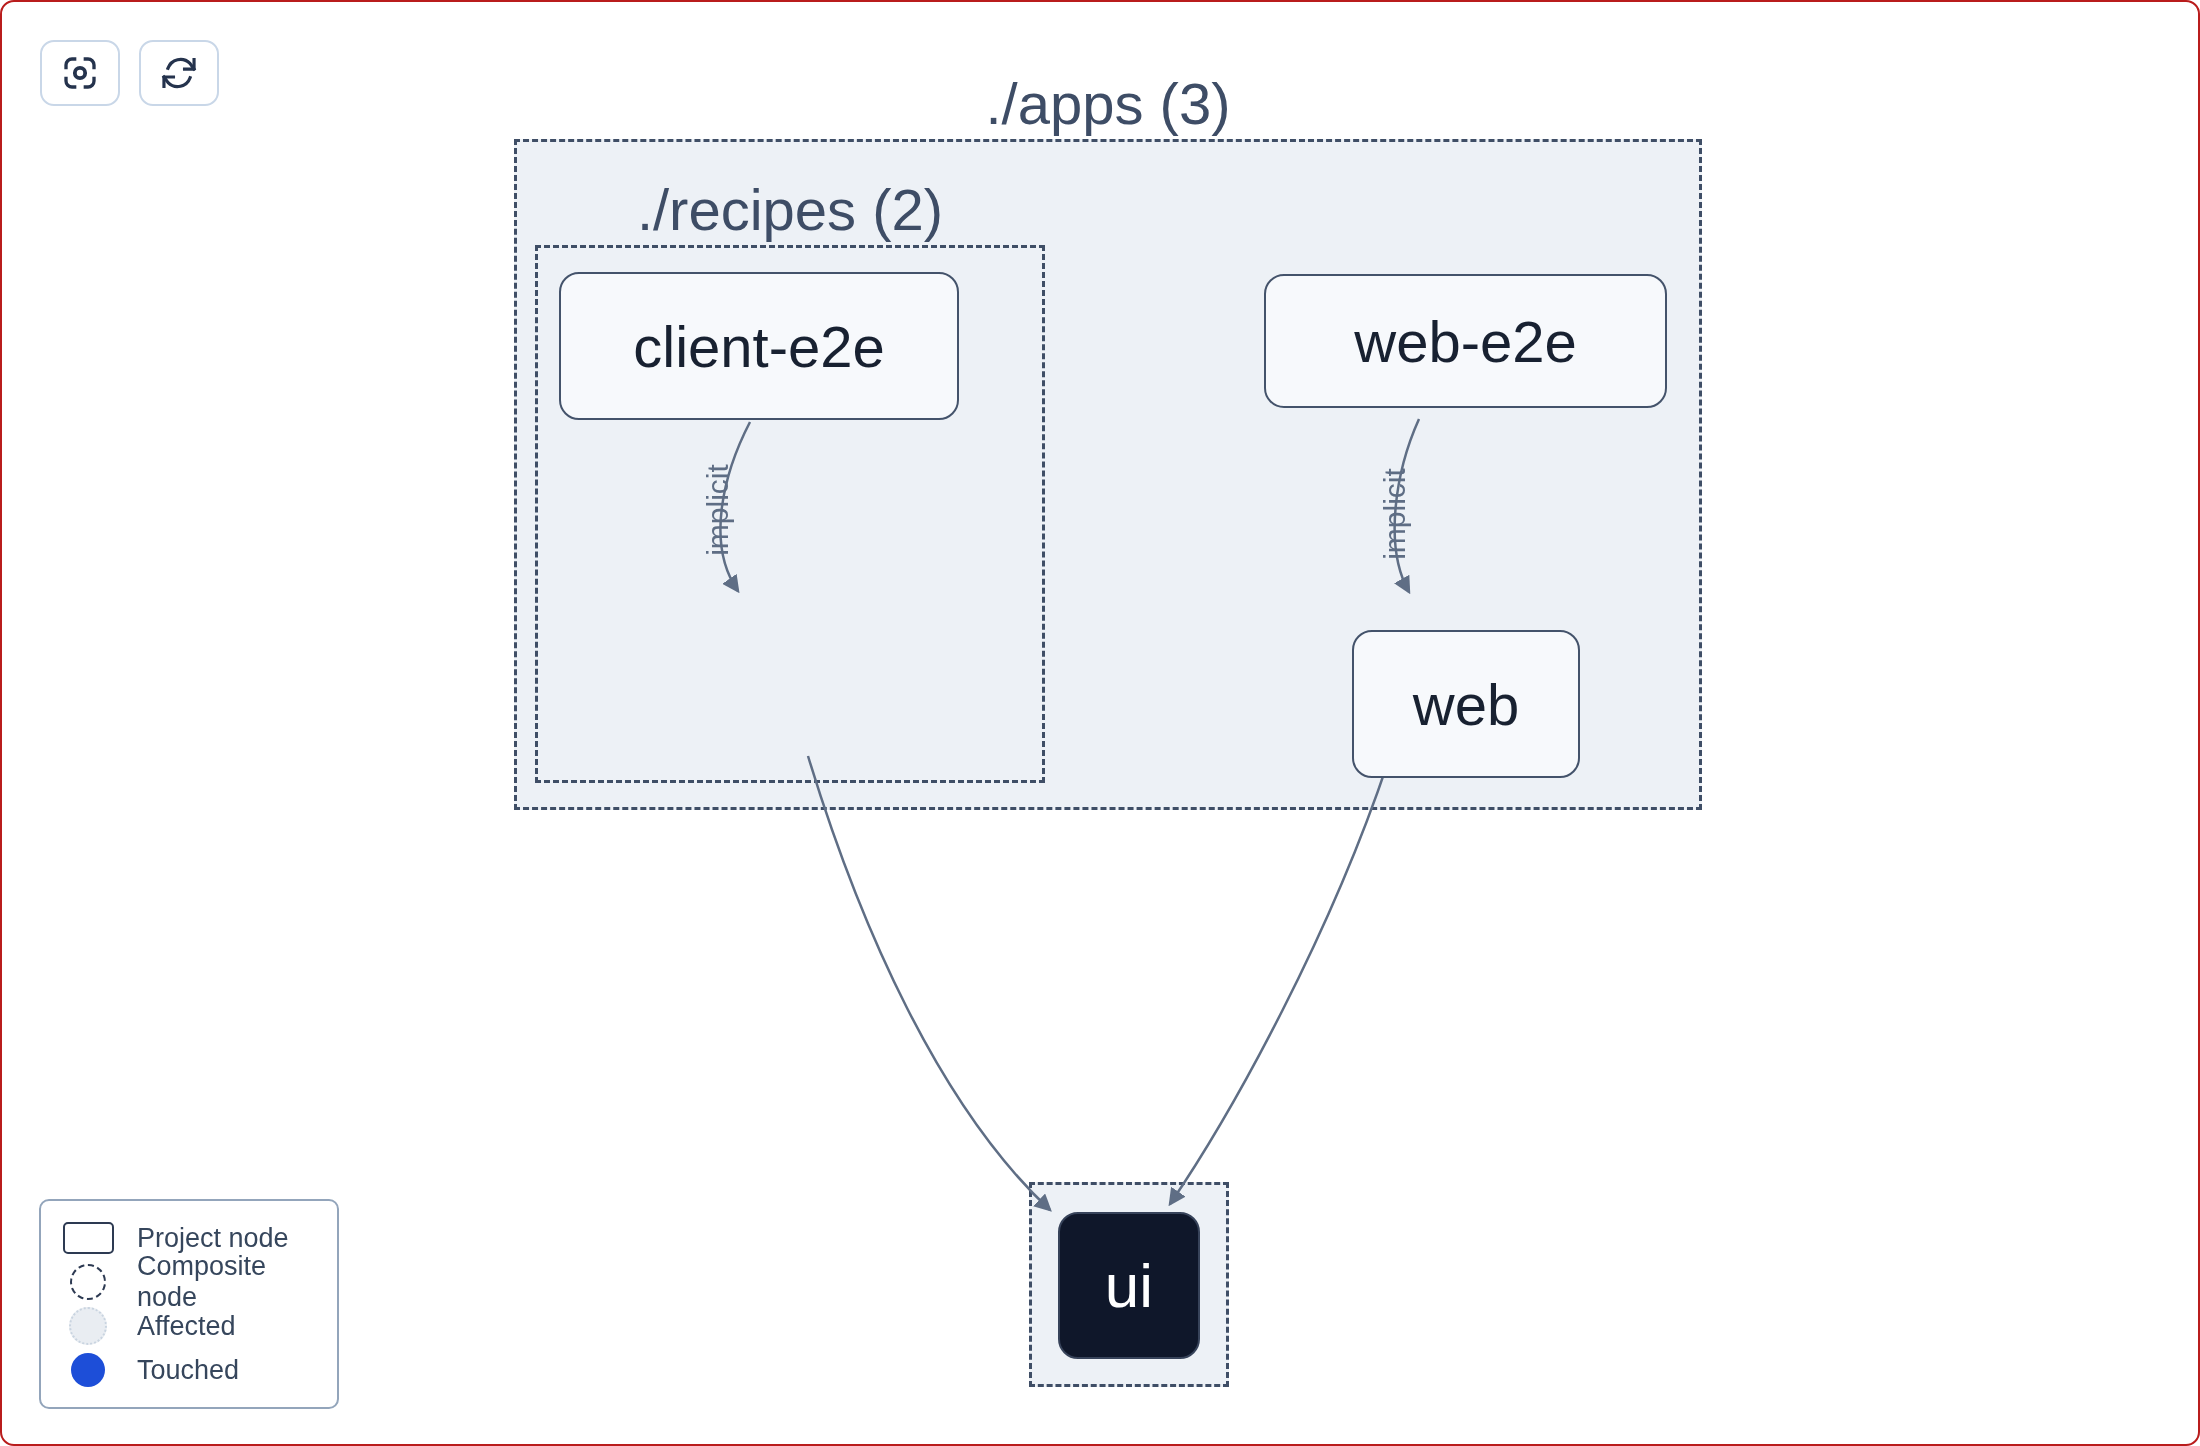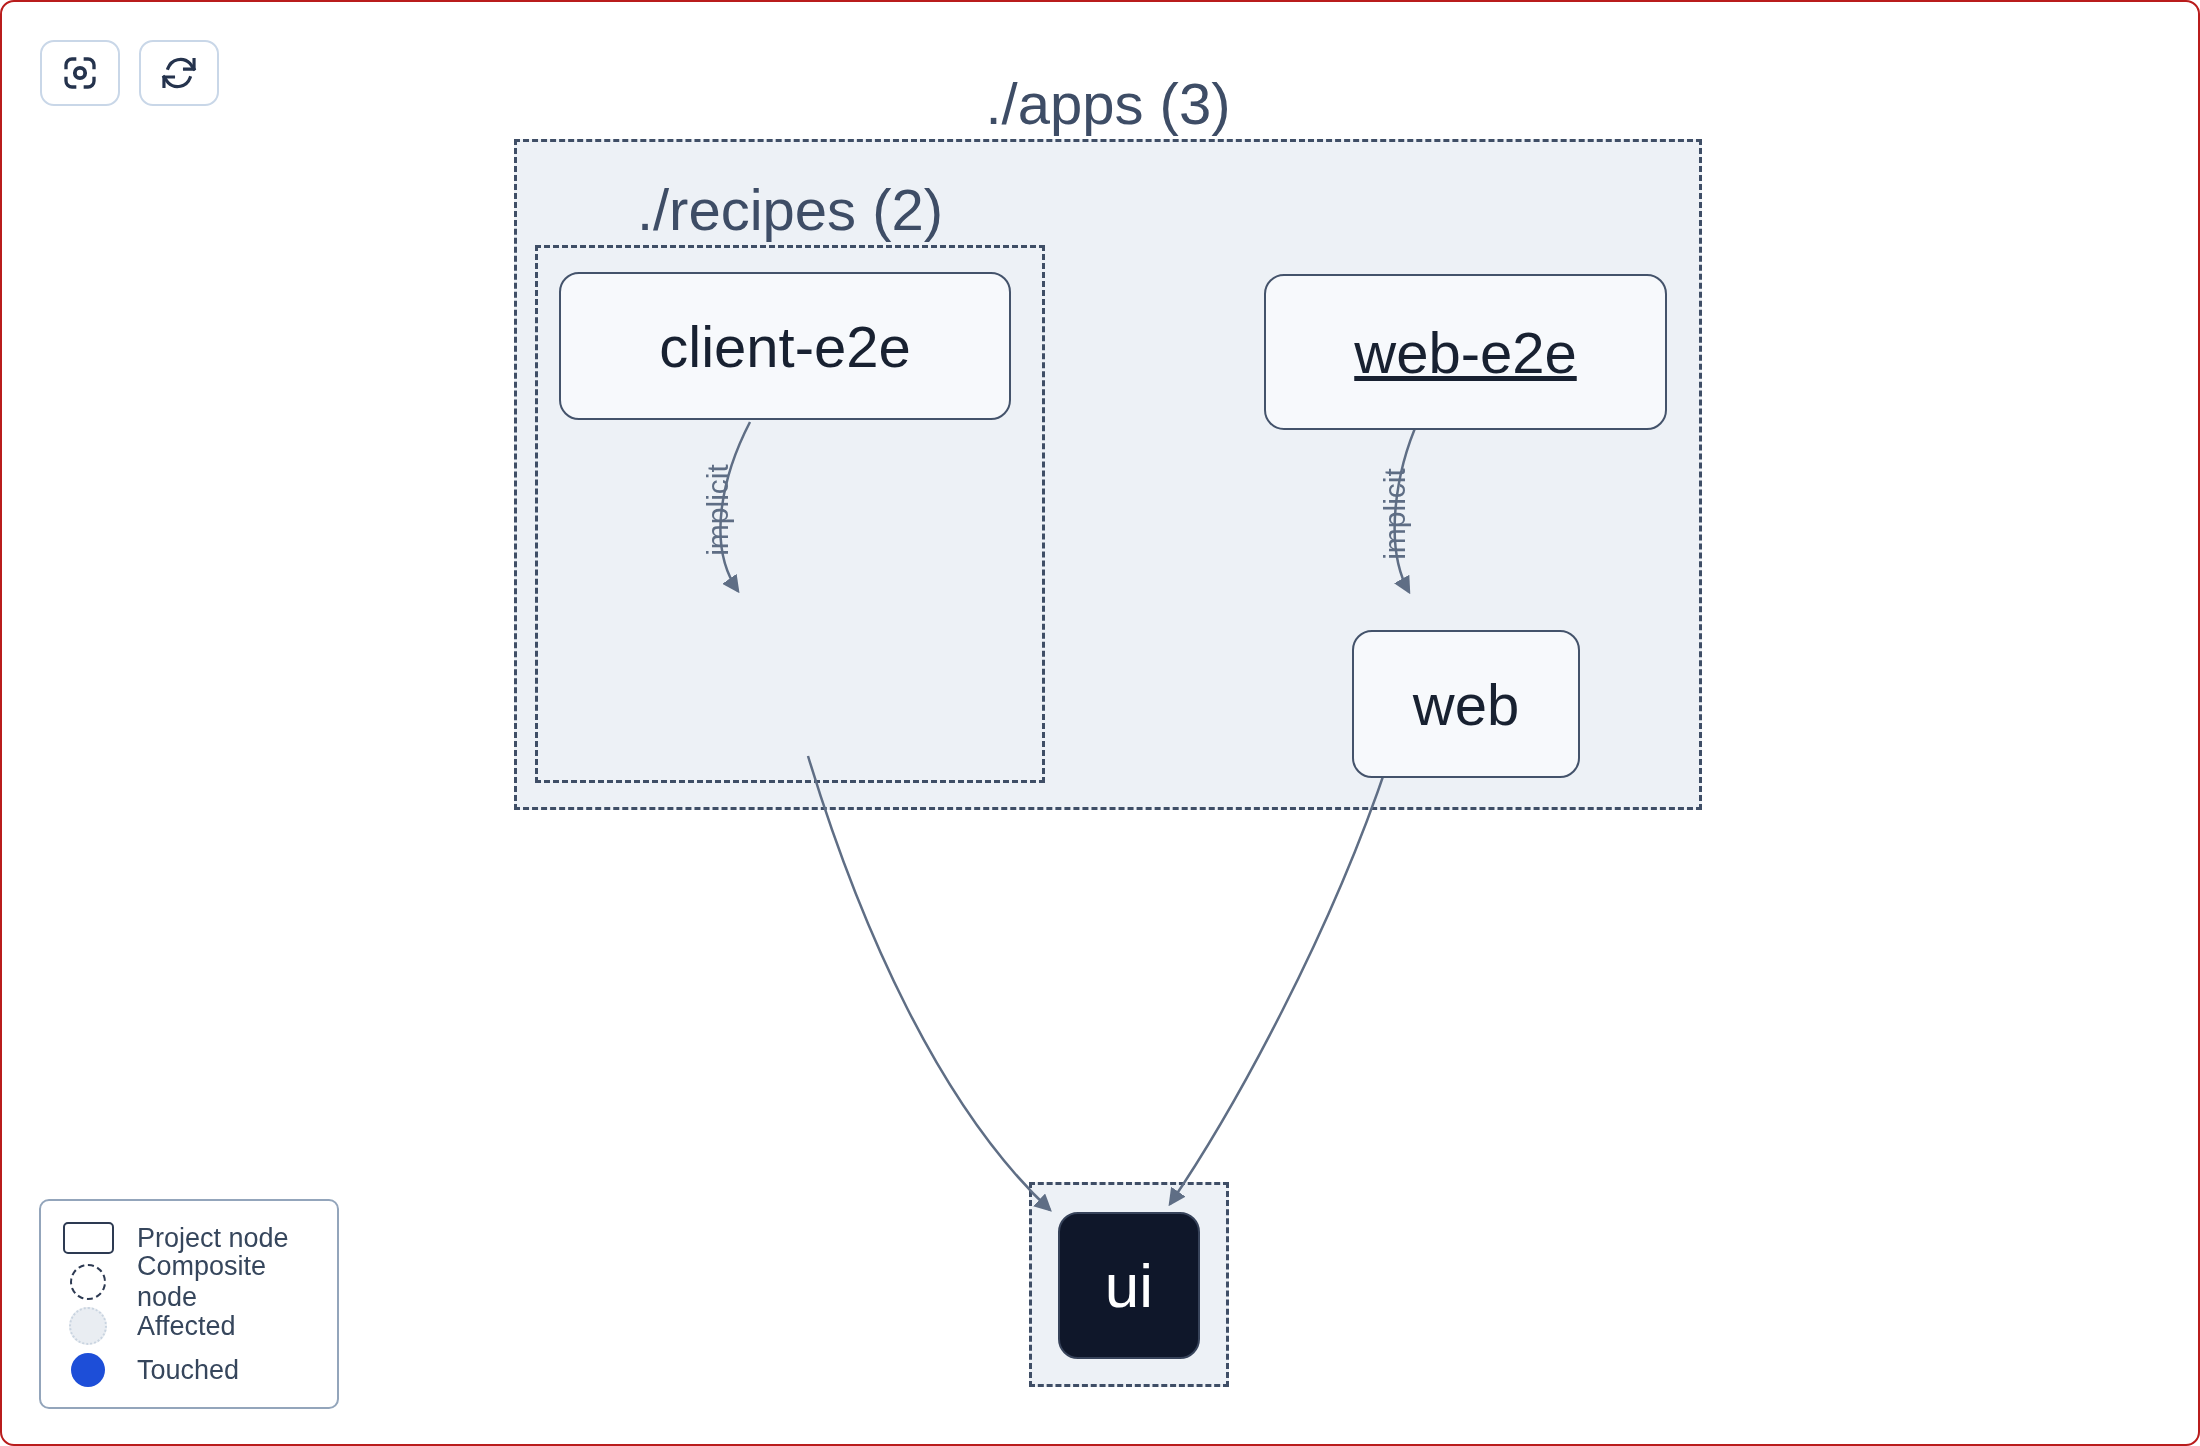--- a/index.html
+++ b/index.html
@@ -86,22 +86,22 @@
     </defs>
     <path class="edge" d="M748,420 C722,470 703,542 736,589" marker-end="url(#arrow)"></path>
     <path class="edge" d="M1417,417 C1394,468 1381,544 1407,590" marker-end="url(#arrow)"></path>
     <path class="edge" d="M806,754 C858,925 938,1105 1048,1208" marker-end="url(#arrow)"></path>
     <path class="edge" d="M1388,754 C1330,930 1232,1108 1168,1202" marker-end="url(#arrow)"></path>
   </svg>
 
   <div class="edge-label" style="left:716px;top:508px;">implicit</div>
   <div class="edge-label" style="left:1393px;top:512px;">implicit</div>
 
-  <div class="node" style="left:557px;top:270px;width:452px;height:148px;">client-e2e</div>
-  <div class="node" style="left:1262px;top:272px;width:403px;height:156px;text-decoration:underline;">web-e2e</div>
+  <div class="node" style="left:557px;top:270px;width:400px;height:148px;">client-e2e</div>
+  <div class="node" style="left:1262px;top:272px;width:403px;height:134px;">web-e2e</div>
   <div class="node" style="left:1350px;top:628px;width:228px;height:148px;">web</div>
   <div class="node touched" style="left:1056px;top:1210px;width:142px;height:147px;">ui</div>
 
   <div class="legend">
     <div class="legend-row">
       <span class="legend-swatch">
           <span class="sw-project"></span>
         </span>
       <span class="legend-label">Project node</span>
     </div>

